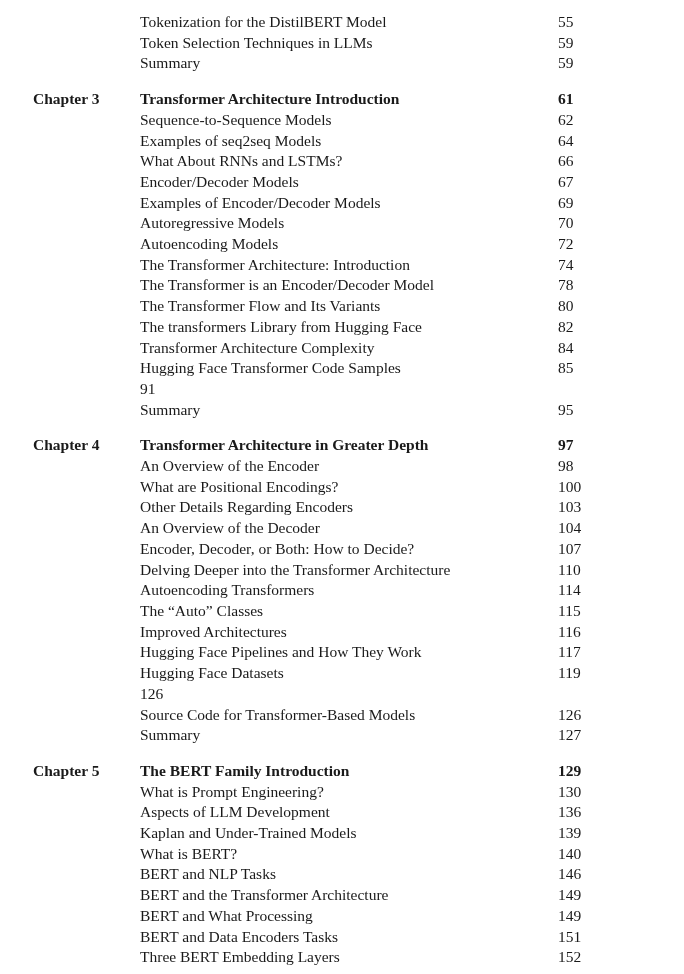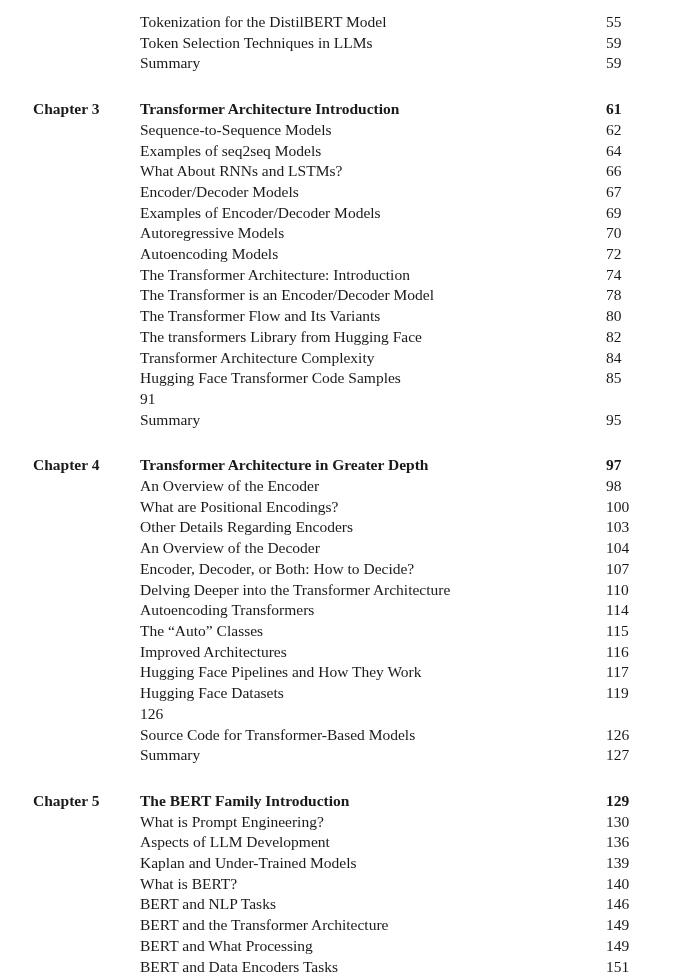--- a/index.html
+++ b/index.html
@@ -9,23 +9,23 @@
     height: 974px;
     overflow: hidden;
     font-family: "Liberation Serif", "DejaVu Serif", serif;
     font-size: 15.5px;
     color: #1a1a1a;
     -webkit-font-smoothing: antialiased;
   }
   .page {
     width: 100%;
     height: 100%;
-    padding: 12px 32px 0 33px;
-  }
-  .toc-section.with-gap { margin-top: 25px; }
+    padding: 12px 80px 0 33px;
+  }
+  .toc-section.with-gap { margin-top: 15px; }
   .row {
     display: grid;
     grid-template-columns: 107px 1fr 46px;
     align-items: baseline;
     line-height: 20.7px;
     white-space: nowrap;
   }
   .chapter-row { font-weight: bold; }
   .chapter-label { text-align: left; }
   .entry-title { overflow: hidden; }

